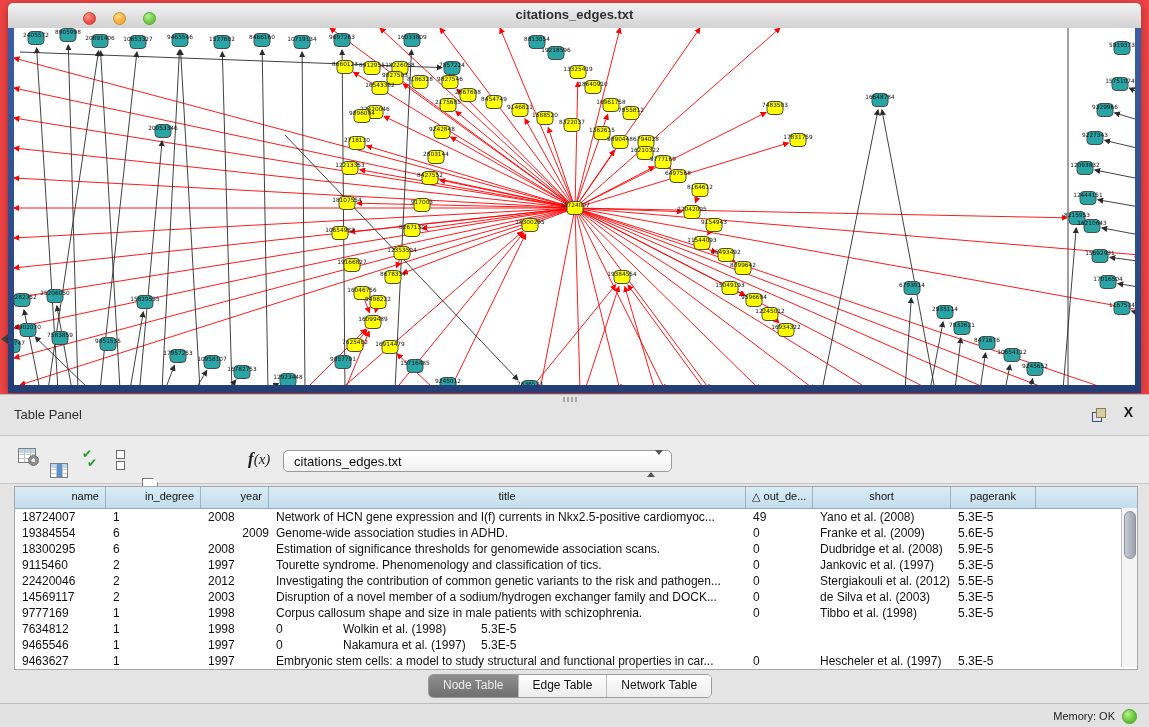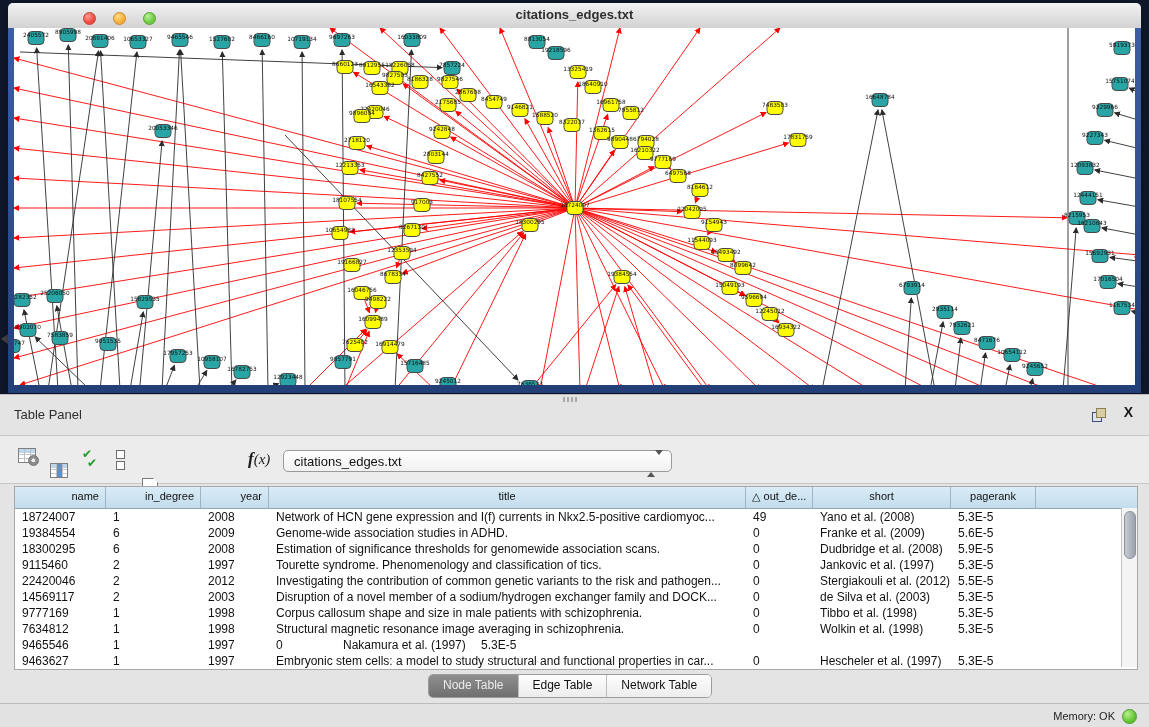--- a/index.html
+++ b/index.html
@@ -1,17 +1,17 @@
 <!DOCTYPE html>
 <html><head>
 <meta charset="utf-8">
 <style>
   html,body{margin:0;padding:0;}
   body{font-family:"Liberation Sans","DejaVu Sans",sans-serif;background:#e9e9e9;}
-  #screen{position:relative;width:1149px;height:727px;background:#0f172a;overflow:hidden;}
+  #screen{position:relative;width:1149px;height:727px;background:#ef4444;overflow:hidden;}
 
   
   #net-window{position:absolute;left:8px;top:3px;width:1133px;height:390px;
     background:#2e4e8e;border-radius:5px 5px 0 0;
     box-shadow:0 2px 8px rgba(0,0,0,.35);}
   #titlebar{position:absolute;left:0;top:0;width:100%;height:25px;
     background:linear-gradient(#f2f2f2,#d2d2d2);
     border-bottom:1px solid #8f8f8f;border-radius:5px 5px 0 0;}
   #win-title{position:absolute;left:0;right:0;top:4px;text-align:center;
     font-size:13px;font-weight:bold;color:#2f2f2f;}
@@ -723,21 +723,21 @@
             <div class="td" style="width: 68px;">2008</div>
             <div class="td" style="width: 477px;">Network of HCN gene expression and I(f) currents in Nkx2.5-positive cardiomyoc...</div>
             <div class="td" style="width: 67px;">49</div>
             <div class="td" style="width: 138px;">Yano et al. (2008)</div>
             <div class="td" style="width: 85px;">5.3E-5</div>
             <div class="td" style="width: 85px; flex: 1 1 0%;"></div>
           </div>
           <div class="tr">
             <div class="td" style="width: 91px;">19384554</div>
             <div class="td" style="width: 95px;">6</div>
-            <div class="td" style="width: 68px;">2009</div>
+            <div class="td" style="width: 68px; text-align: right;">2009</div>
             <div class="td" style="width: 477px;">Genome-wide association studies in ADHD.</div>
             <div class="td" style="width: 67px;">0</div>
             <div class="td" style="width: 138px;">Franke et al. (2009)</div>
             <div class="td" style="width: 85px;">5.6E-5</div>
             <div class="td" style="width: 85px; flex: 1 1 0%;"></div>
           </div>
           <div class="tr">
             <div class="td" style="width: 91px;">18300295</div>
             <div class="td" style="width: 95px;">6</div>
             <div class="td" style="width: 68px;">2008</div>
@@ -784,21 +784,20 @@
             <div class="td" style="width: 477px;">Corpus callosum shape and size in male patients with schizophrenia.</div>
             <div class="td" style="width: 67px;">0</div>
             <div class="td" style="width: 138px;">Tibbo et al. (1998)</div>
             <div class="td" style="width: 85px;">5.3E-5</div>
             <div class="td" style="width: 85px; flex: 1 1 0%;"></div>
           </div>
           <div class="tr">
             <div class="td" style="width: 91px;">7634812</div>
             <div class="td" style="width: 95px;">1</div>
             <div class="td" style="width: 68px;">1998</div>
-            <div class="td" style="width: 477px;">Structural magnetic resonance image averaging in schizophrenia.</div>
             <div class="td" style="width: 67px;">0</div>
             <div class="td" style="width: 138px;">Wolkin et al. (1998)</div>
             <div class="td" style="width: 85px;">5.3E-5</div>
             <div class="td" style="width: 85px; flex: 1 1 0%;"></div>
           </div>
           <div class="tr">
             <div class="td" style="width: 91px;">9465546</div>
             <div class="td" style="width: 95px;">1</div>
             <div class="td" style="width: 68px;">1997</div>
             <div class="td" style="width: 67px;">0</div>

